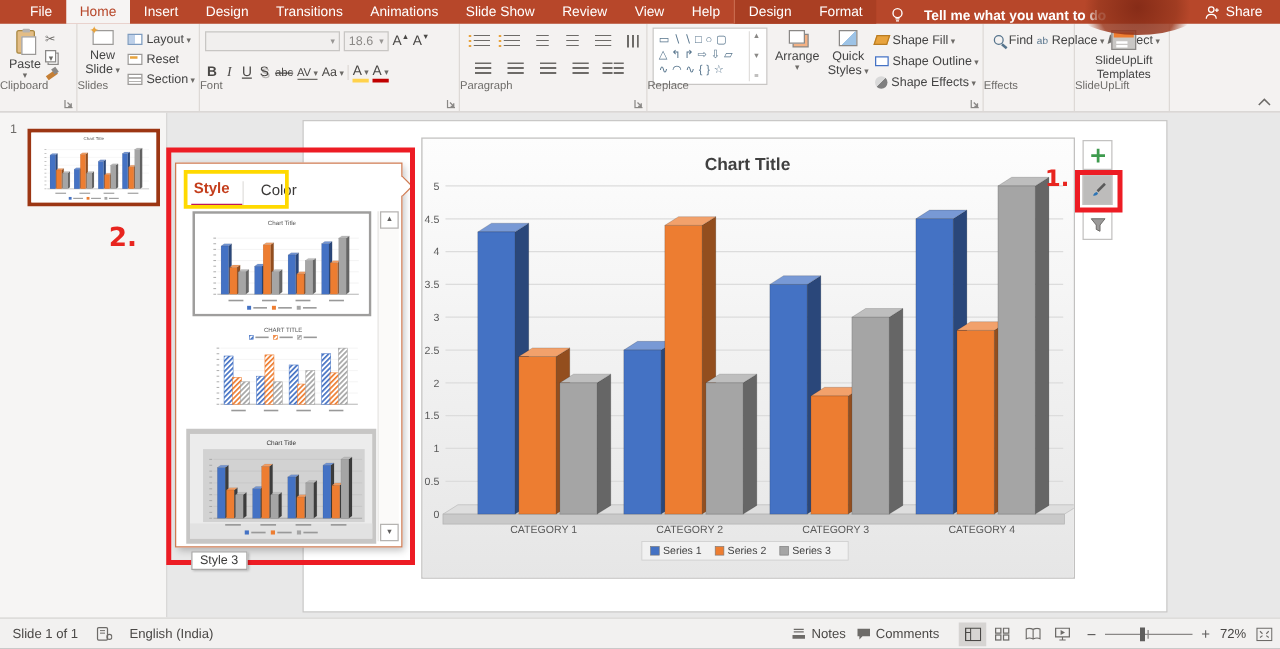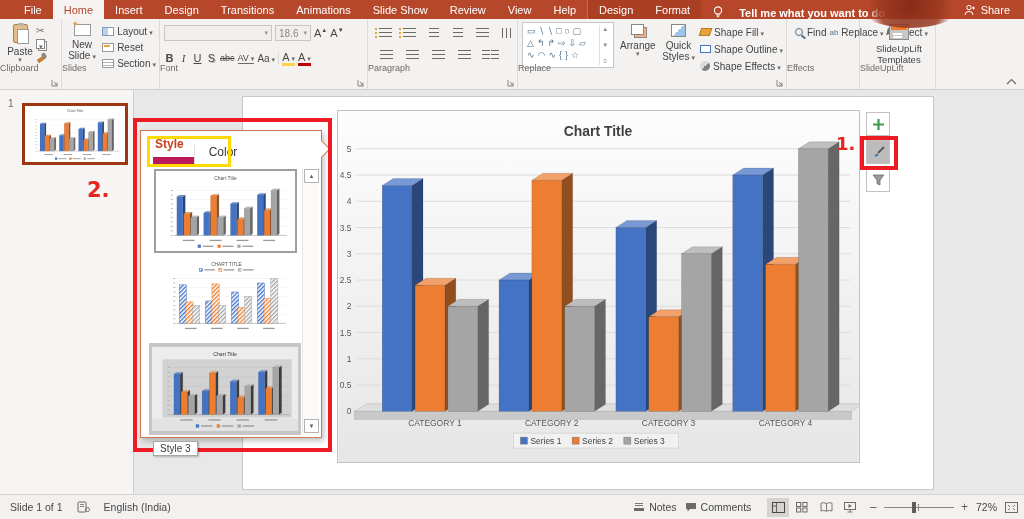--- a/index.html
+++ b/index.html
@@ -66,21 +66,21 @@
   .canvas{position:absolute;left:134px;top:90px;right:0;bottom:25px;background:#e8e8e8;z-index:1;}
   .slide{position:absolute;left:109px;top:7px;width:690px;height:392px;background:#fff;box-shadow:0 0 0 1px #c9c8c7;}
   .chartobj{position:absolute;left:94px;top:13px;width:523px;height:353px;border:1px solid #c2c1c0;background:#f7f7f7;}
   .cbtn{position:absolute;left:732px;width:24px;height:24px;background:#fff;border:1px solid #c3c2c1;display:flex;align-items:center;justify-content:center;z-index:5;}
   .cbtn.pressed{background:#bdbcbb;}
   
   .panel{position:absolute;left:6px;top:40px;width:182px;height:308px;background:#fff;border:1px solid #cf7b52;box-shadow:2px 3px 6px rgba(0,0,0,.25);z-index:20;}
   .panel .arrowout{position:absolute;right:-7px;top:12px;width:12px;height:12px;background:#fff;border-top:1px solid #cf7b52;border-right:1px solid #cf7b52;transform:rotate(45deg);}
   .ptabs{display:flex;align-items:flex-end;gap:0;padding:10px 0 0 12px;height:34px;font-size:12px;}
   .ptab{padding:0 10px 6px 2px;color:#3c3a39;}
-  .ptab.on{color:#C43E1C;font-weight:bold;border-bottom:8px solid #be185d;}
+  .ptab.on{color:#C43E1C;font-weight:bold;border-bottom:2px solid #be185d;}
   .ptab.off{border-left:1px solid #e1dfdd;padding-left:14px;text-align:center;}
   .plist{position:absolute;left:0;top:36px;right:20px;bottom:0;}
   .sthumb{position:absolute;background:#fff;}
   .sthumb.sel{border:2px solid #9f9e9d;}
   .sthumb.hov{background:#c7c6c5;padding:4px 3px;}
   .pscroll{position:absolute;right:2px;top:38px;width:17px;bottom:4px;border-left:1px solid #e8e6e4;background:#fbfaf9;}
   .sbtn{position:absolute;left:1px;width:15px;height:14px;background:#fff;border:1px solid #b5b3b1;color:#5f5e5d;font-size:6px;display:flex;align-items:center;justify-content:center;}
   
   .ann{position:absolute;z-index:50;pointer-events:none;}
   .redbox{border:4px solid #ED1C24;}

